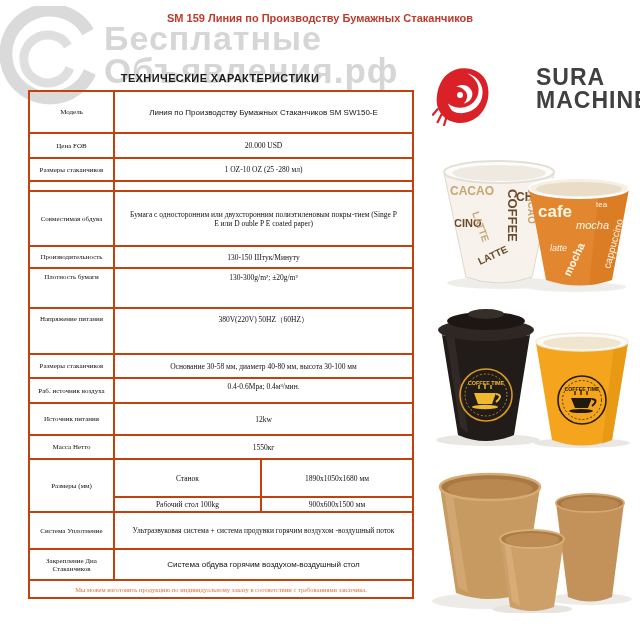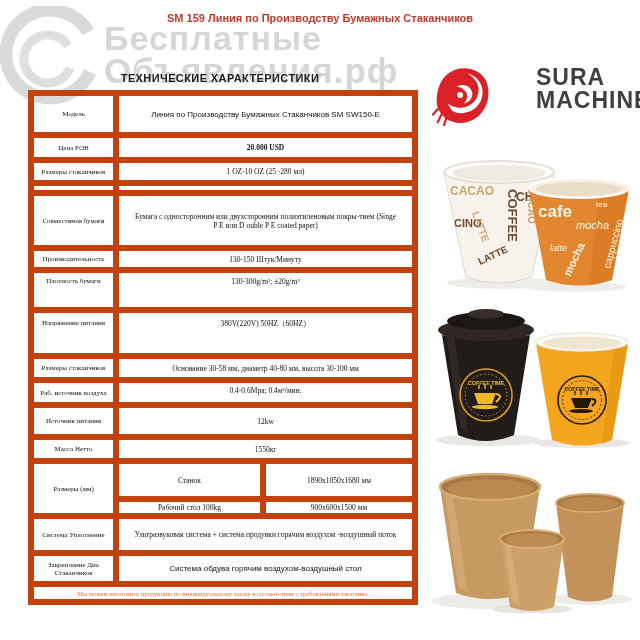--- a/index.html
+++ b/index.html
@@ -18,26 +18,26 @@
   
   .page-title{position:absolute;left:0;top:12px;width:640px;text-align:center;z-index:2;
               color:#bf3a2c;font-size:11px;font-weight:bold;}
   .table-heading{position:absolute;left:28px;top:72px;width:384px;text-align:center;z-index:2;
                  color:#1c1c1c;font-size:11px;font-weight:bold;letter-spacing:.4px;}
 
   
   table.spec{position:absolute;left:28px;top:90px;width:384px;z-index:2;
              border-collapse:collapse;table-layout:fixed;background:transparent;
              font-family:"Liberation Serif",serif;}
-  table.spec td{border:6px solid #c2410c;padding:1px 3px;vertical-align:middle;
+  table.spec td{border:2px solid #c2410c;padding:1px 3px;vertical-align:middle;
                 overflow:hidden;}
   td.lbl{font-size:7px;color:#111;text-align:center;}
   td.val{font-size:7.5px;color:#111;text-align:center;}
   td.sans{font-family:"Liberation Sans",sans-serif;font-size:8px;}
-  td.bold{font-weight:bold;margin-top:40px;}
+  td.bold{font-weight:normal;margin-top:40px;}
   td.note-cell{font-size:6.5px;color:#e2713d;text-align:center;border:1px solid #6f6f6f;
                font-family:"Liberation Serif",serif;}
 
   
   .brand{position:absolute;left:430px;top:62px;width:205px;height:70px;z-index:2;}
   .brand-icon{position:absolute;left:2px;top:4px;}
   .brand-text{position:absolute;left:66px;top:4px;color:#404040;font-weight:bold;
               font-size:23px;line-height:1.02;letter-spacing:1px;margin-left:40px;}
 
   
@@ -96,21 +96,21 @@
     </tr>
     <tr style="height:23px">
       <td class="lbl">Размеры стаканчиков</td>
       <td class="val" colspan="2">1 OZ-10 OZ  (25 -280 мл)</td>
     </tr>
     <tr style="height:10px">
       <td class="lbl"></td>
       <td class="val" colspan="2"></td>
     </tr>
     <tr style="height:55px">
-      <td class="lbl">Совместимая бумаги</td>
+      <td class="lbl">Совместимая обдува</td>
       <td class="val" colspan="2" style="padding:2px 14px">Бумага с односторонним или двухсторонним полиэтиленовым покры-тием (Singe P E или D ouble P E coated paper)</td>
     </tr>
     <tr style="height:22px">
       <td class="lbl">Производительность</td>
       <td class="val" colspan="2">130-150 Штук/Минуту</td>
     </tr>
     <tr style="height:40px">
       <td class="lbl" style="vertical-align:top;padding-top:4px">Плотность бумаги</td>
       <td class="val" colspan="2" style="vertical-align:top;padding-top:4px">130-300g/m²;  ±20g/m²</td>
     </tr>

